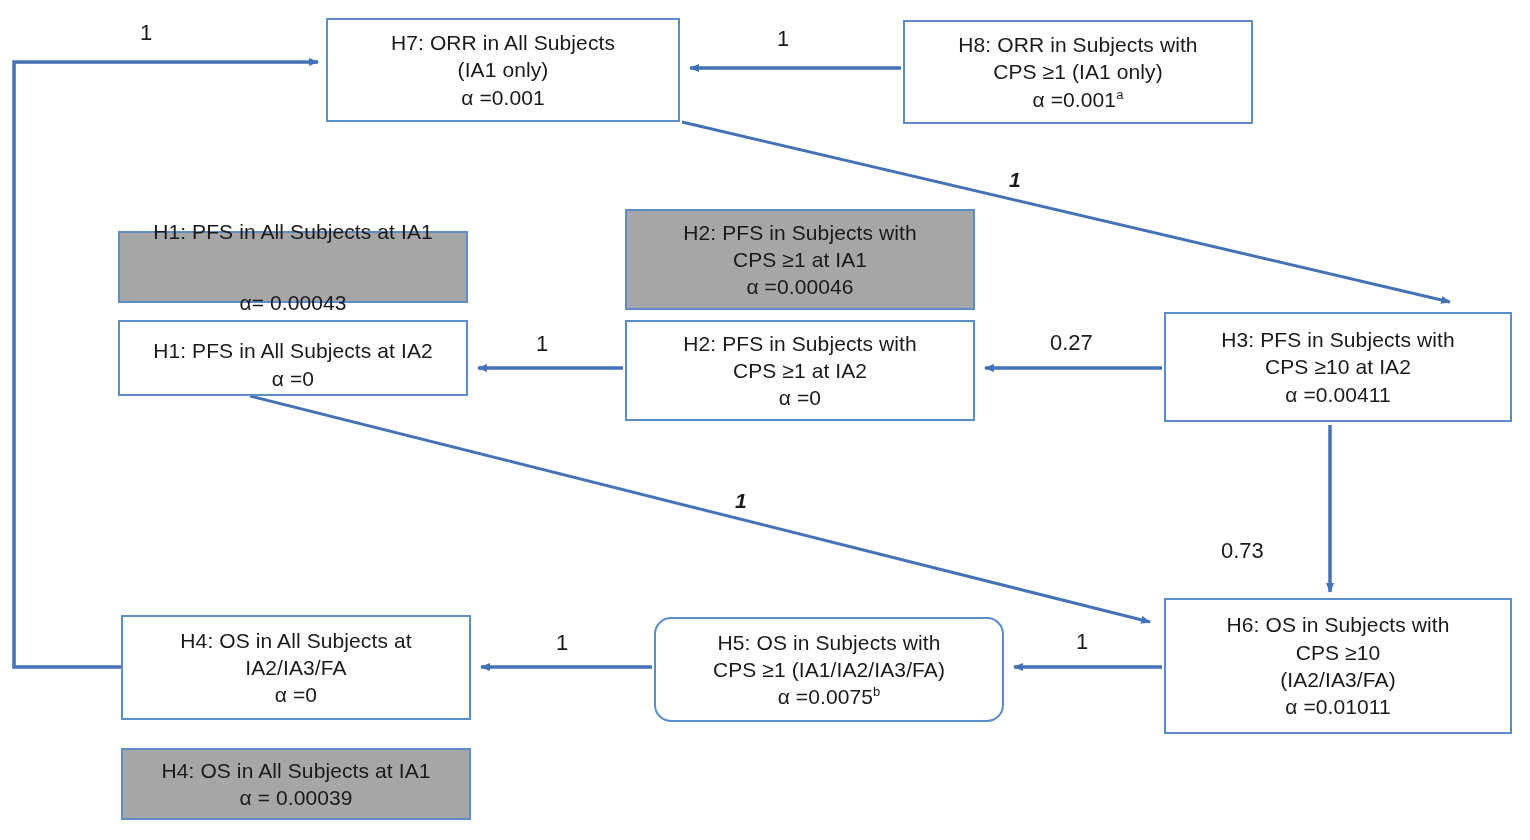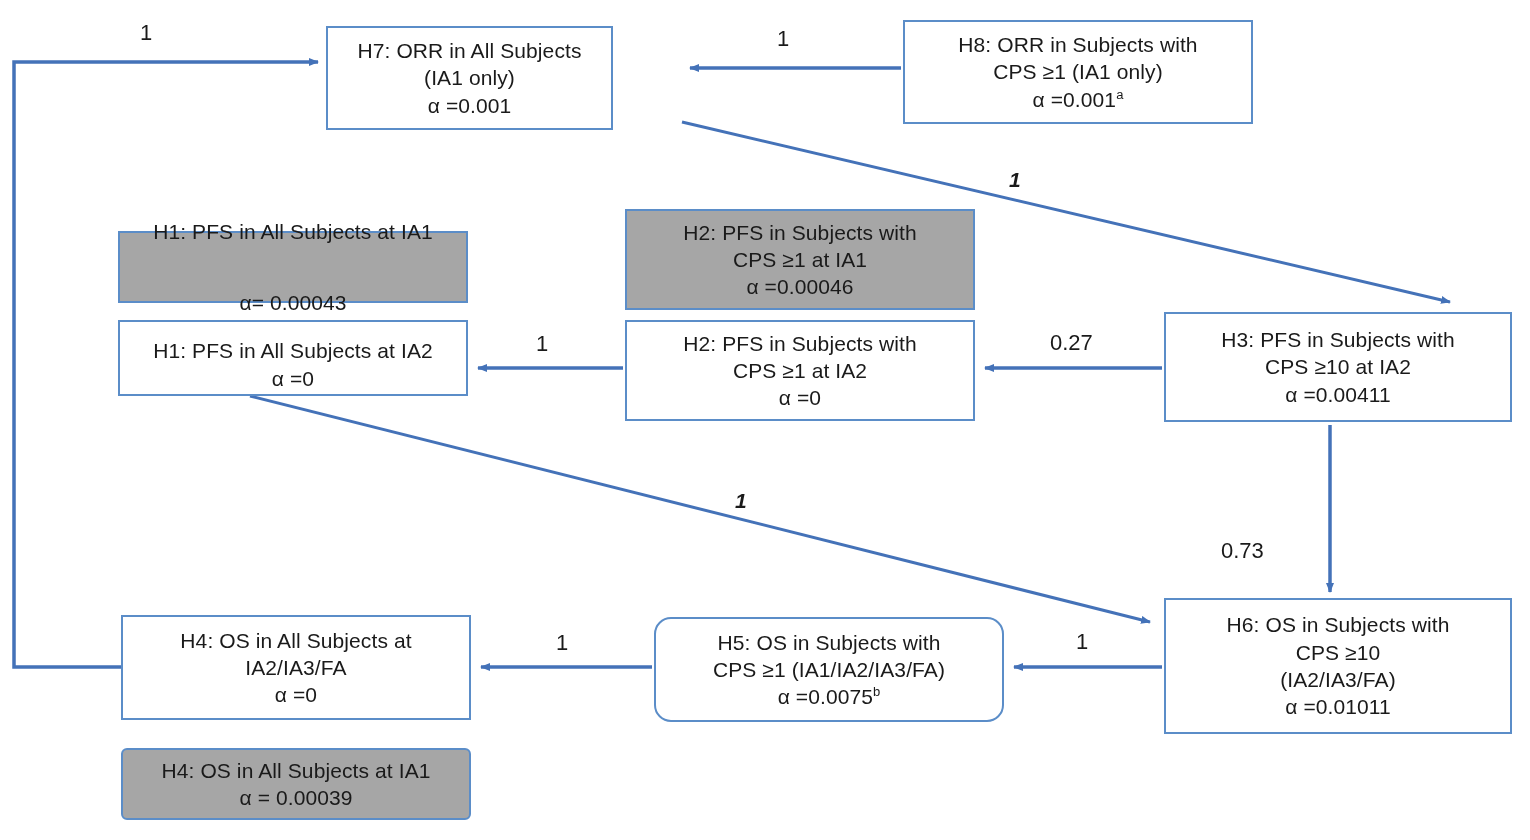--- a/index.html
+++ b/index.html
@@ -78,21 +78,21 @@
     <path d="M250,396 L1150,622" fill="none" stroke="#4472b8" stroke-width="3" marker-end="url(#arrowhead)"></path>
 
     <path d="M1330,425 L1330,592" fill="none" stroke="#4472b8" stroke-width="3.5" marker-end="url(#arrowhead)"></path>
 
     <path d="M1162,667 L1014,667" fill="none" stroke="#4472b8" stroke-width="3.5" marker-end="url(#arrowhead)"></path>
 
     <path d="M652,667 L481,667" fill="none" stroke="#4472b8" stroke-width="3.5" marker-end="url(#arrowhead)"></path>
   </svg>
 
   <div id="nodes">
-      <div class="node" style="left: 326px; top: 18px; width: 287px; height: 104px; margin-top: 8px;">
+      <div class="node" style="left: 326px; top: 18px; width: 354px; height: 104px;">
         <span class="ln">H7: ORR in All Subjects</span>
         <span class="ln">(IA1 only)</span>
         <span class="ln">α =0.001</span>
       </div>
       <div class="node" style="left: 903px; top: 20px; width: 350px; height: 104px;">
         <span class="ln">H8: ORR in Subjects with</span>
         <span class="ln">CPS ≥1 (IA1 only)</span>
         <span class="ln">α =0.001<sup>a</sup></span>
       </div>
       <div class="node shaded" style="left: 118px; top: 231px; width: 350px; height: 72px; gap: 44px;">
@@ -127,21 +127,21 @@
         <span class="ln">H5: OS in Subjects with</span>
         <span class="ln">CPS ≥1 (IA1/IA2/IA3/FA)</span>
         <span class="ln">α =0.0075<sup>b</sup></span>
       </div>
       <div class="node" style="left: 1164px; top: 598px; width: 348px; height: 136px;">
         <span class="ln">H6: OS in Subjects with</span>
         <span class="ln">CPS ≥10</span>
         <span class="ln">(IA2/IA3/FA)</span>
         <span class="ln">α =0.01011</span>
       </div>
-      <div class="node shaded" style="left: 121px; top: 748px; width: 350px; height: 72px; border-radius: 6px;">
+      <div class="node shaded" style="left: 121px; top: 748px; width: 350px; height: 72px;">
         <span class="ln">H4: OS in All Subjects at IA1</span>
         <span class="ln">α = 0.00039</span>
       </div>
     </div>
 
   <div id="edge-labels">
       <div class="edge-label" style="left: 140px; top: 20px;">1</div>
       <div class="edge-label" style="left: 777px; top: 26px;">1</div>
       <div class="edge-label italic" style="left: 1009px; top: 168px;">1</div>
       <div class="edge-label" style="left: 536px; top: 331px;">1</div>

